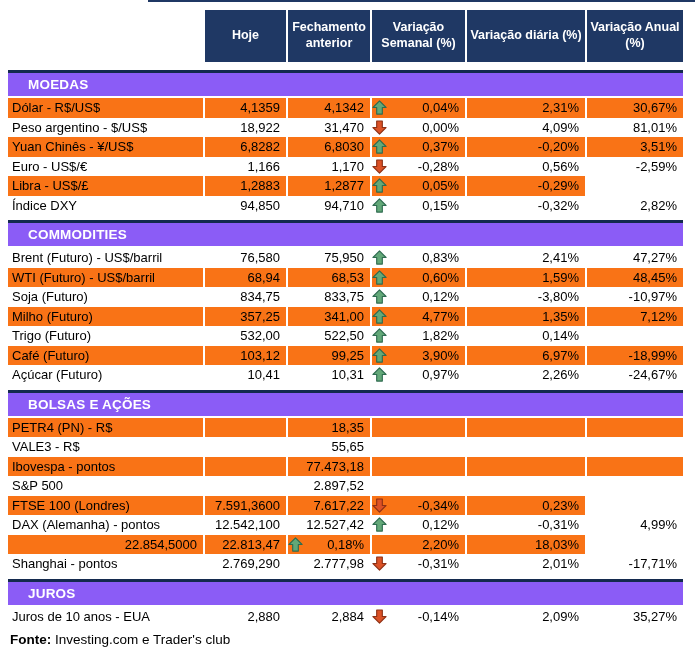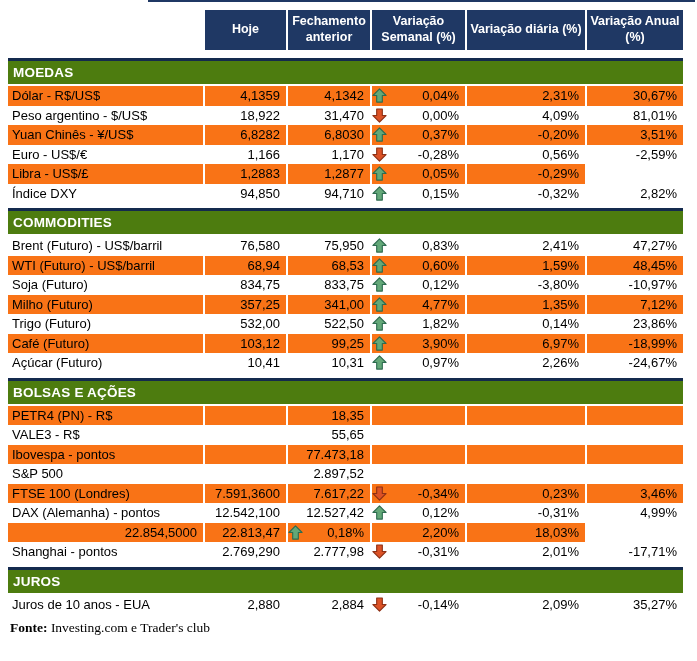--- a/index.html
+++ b/index.html
@@ -27,21 +27,21 @@
     left: 8px;
     top: 10px;
     width: 675px;
   }
   .grid-row {
     display: grid;
     grid-template-columns: 195px 81px 82px 93px 118px 96px;
     column-gap: 2px;
   }
   .header-row {
-    height: 40px;
+    height: 52px;
   }
   .hcell {
     background: #1F3864;
     color: #ffffff;
     font-weight: bold;
     font-size: 12.5px;
     line-height: 1.25;
     display: flex;
     align-items: center;
     justify-content: center;
@@ -49,28 +49,28 @@
     padding: 0 2px;
     box-sizing: border-box;
   }
   .hcell.empty { background: transparent; }
   .section-bar {
     margin-top: 5px;
     margin-bottom: 2px;
     height: 26px;
     box-sizing: border-box;
     border-top: 3px solid #142A4E;
-    background: #4d7c0f;
+    background: #8b5cf6;
     color: #ffffff;
     font-weight: bold;
     font-size: 13.5px;
     letter-spacing: 0.2px;
     display: flex;
     align-items: center;
-    padding-left: 5px;
+    padding-left: 20px;
     width: 100%;
   }
   .section-bar.first { margin-top: 8px; }
   .row { height: 19.5px; }
   .cell {
     display: flex;
     align-items: center;
     font-size: 13px;
     color: #000000;
     box-sizing: border-box;
@@ -82,21 +82,20 @@
   .cell.num { justify-content: flex-end; padding-right: 6px; }
   .cell.daily { justify-content: space-between; padding-right: 6px; }
   .cell.daily .arrow { display: flex; align-items: center; width: 16px; }
   .cell.daily .arrow svg { display: block; }
   .cell.daily .dval { text-align: right; }
   .footer {
     margin-top: 6px;
     font-size: 13.5px;
     color: #000000;
     padding-left: 2px;
-    font-family: Liberation Serif, serif;
   }
   .footer .b { font-weight: bold; }
 </style>
 </head>
 <body>
 
 <div class="top-line"></div>
 
 <div class="table-wrap">
   <div class="grid-row header-row" id="header-row">
@@ -265,21 +264,20 @@
         <div class="cell num">522,50</div>
         <div class="cell daily">
           <span class="arrow">
             <svg width="15" height="15" viewBox="0 0 16 16">
               <path d="M8 1 L15 8 L11 8 L11 15 L5 15 L5 8 L1 8 Z" fill="#63A878" stroke="#2E6B4F" stroke-width="1.2" stroke-linejoin="round"></path>
             </svg>
           </span>
           <span class="dval">1,82%</span>
         </div>
         <div class="cell num">0,14%</div>
-        <div class="cell num">23,86%</div>
       </div>
       <div class="grid-row row shaded">
         <div class="cell label">Café (Futuro)</div>
         <div class="cell num">103,12</div>
         <div class="cell num">99,25</div>
         <div class="cell daily">
           <span class="arrow">
             <svg width="15" height="15" viewBox="0 0 16 16">
               <path d="M8 1 L15 8 L11 8 L11 15 L5 15 L5 8 L1 8 Z" fill="#63A878" stroke="#2E6B4F" stroke-width="1.2" stroke-linejoin="round"></path>
             </svg>
@@ -355,21 +353,20 @@
         <div class="cell num">7.617,22</div>
         <div class="cell daily">
           <span class="arrow">
             <svg width="15" height="15" viewBox="0 0 16 16">
               <path d="M8 15 L1 8 L5 8 L5 1 L11 1 L11 8 L15 8 Z" fill="#DC5226" stroke="#8E3014" stroke-width="1.2" stroke-linejoin="round"></path>
             </svg>
           </span>
           <span class="dval">-0,34%</span>
         </div>
         <div class="cell num">0,23%</div>
-        <div class="cell num">3,46%</div>
       </div>
       <div class="grid-row row">
         <div class="cell label">DAX (Alemanha) - pontos</div>
         <div class="cell num">12.542,100</div>
         <div class="cell num">12.527,42</div>
         <div class="cell daily">
           <span class="arrow">
             <svg width="15" height="15" viewBox="0 0 16 16">
               <path d="M8 1 L15 8 L11 8 L11 15 L5 15 L5 8 L1 8 Z" fill="#63A878" stroke="#2E6B4F" stroke-width="1.2" stroke-linejoin="round"></path>
             </svg>

